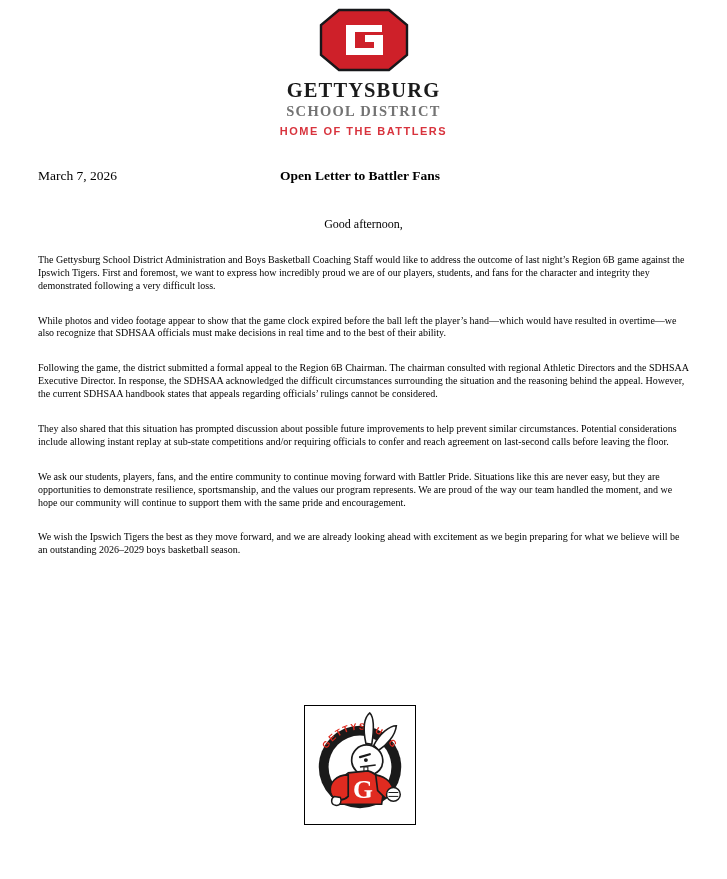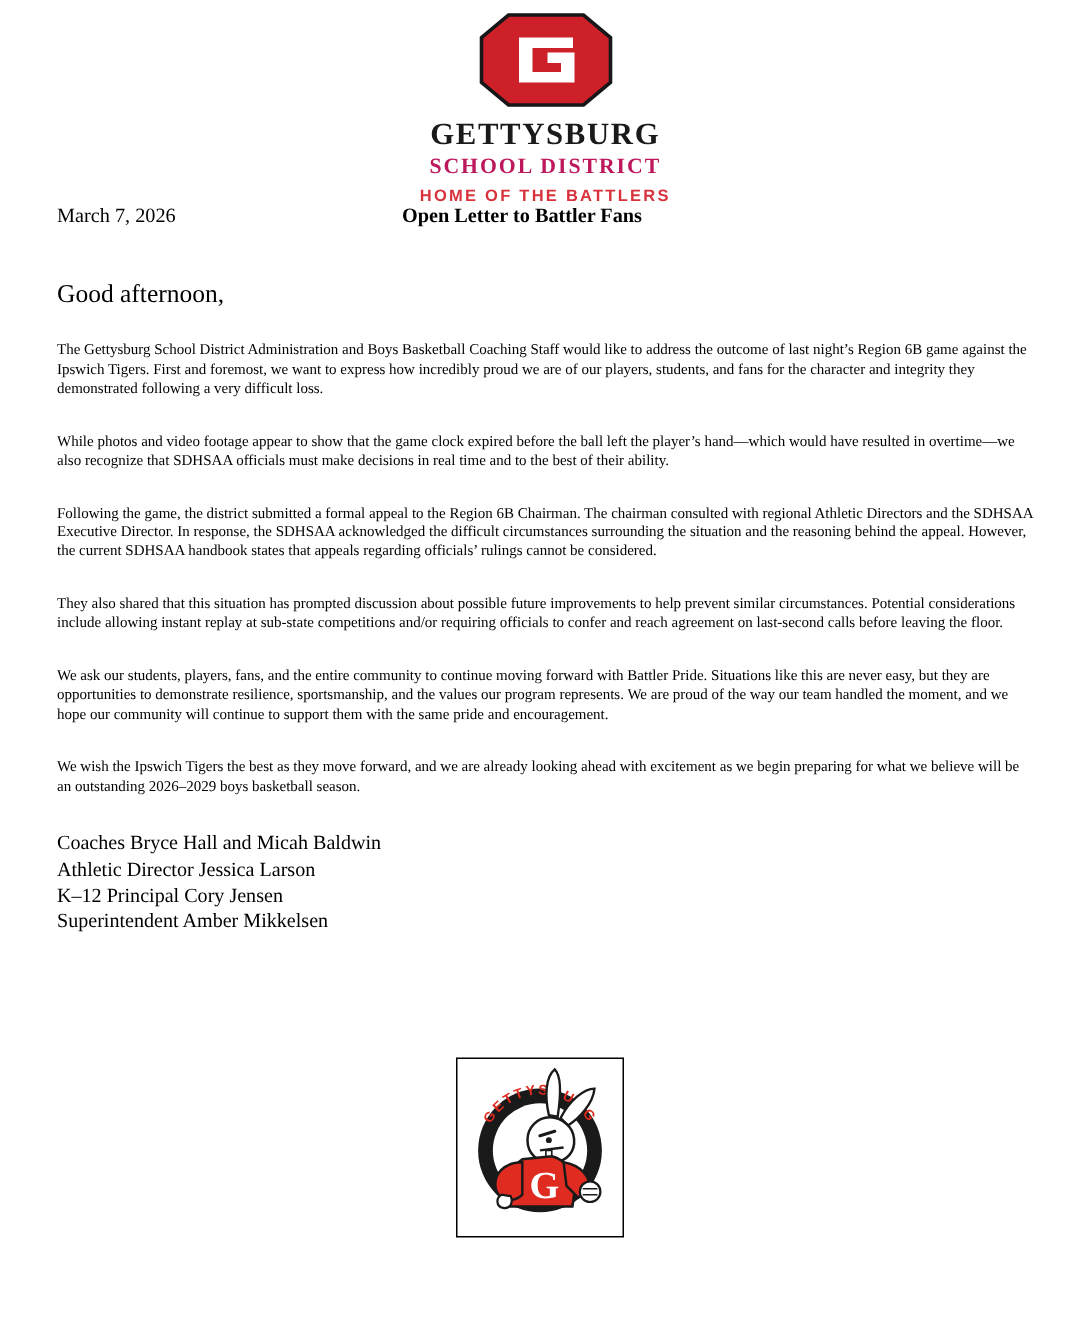--- a/index.html
+++ b/index.html
@@ -40,59 +40,61 @@
     letter-spacing: 1.1px;
     color: #1a1a1a;
     margin-top: 8px;
     line-height: 1.05;
   }
   .district-sub {
     font-family: "Liberation Serif", "DejaVu Serif", serif;
     font-weight: bold;
     font-size: 14.5px;
     letter-spacing: 1.3px;
-    color: #be185d;
+    color: #737373;
     margin-top: 2px;
     line-height: 1.05;
   }
   .district-tagline {
     font-family: "Liberation Sans", "DejaVu Sans", sans-serif;
     font-weight: bold;
     font-size: 11px;
     letter-spacing: 1.5px;
     color: #d8333d;
     margin-top: 7px;
     line-height: 1;
   }
 
   
   .letter {
     position: absolute;
     left: 38px;
-    top: 136px;
+    top: 168px;
     width: 651px;
   }
   .meta-row {
     display: flex;
     align-items: baseline;
     font-size: 13.5px;
     line-height: 1.25;
   }
   .meta-date {
     width: 230px;
     flex: 0 0 230px;
   }
   .meta-title {
     font-weight: bold;
     font-size: 13.5px;
+    margin-left: 12px;
   }
   .salutation {
-    font-size: 17px;
+    font-size: 12px;
     margin-top: 32px;
     line-height: 1.25;
+    text-align: center;
   }
   .para {
     font-size: 10px;
     line-height: 1.29;
     margin-top: 22px;
     text-align: left;
   }
   .closing-line {
     font-size: 13.4px;
     line-height: 1.29;
@@ -157,26 +159,20 @@
 
   <p class="para">The Gettysburg School District Administration and Boys Basketball Coaching Staff would like to address the outcome of last night’s Region 6B game against the Ipswich Tigers. First and foremost, we want to express how incredibly proud we are of our players, students, and fans for the character and integrity they demonstrated following a very difficult loss.</p>
   <p class="para">While photos and video footage appear to show that the game clock expired before the ball left the player’s hand—which would have resulted in overtime—we also recognize that SDHSAA officials must make decisions in real time and to the best of their ability.</p>
   <p class="para">Following the game, the district submitted a formal appeal to the Region 6B Chairman. The chairman consulted with regional Athletic Directors and the SDHSAA Executive Director. In response, the SDHSAA acknowledged the difficult circumstances surrounding the situation and the reasoning behind the appeal. However, the current SDHSAA handbook states that appeals regarding officials’ rulings cannot be considered.</p>
   <p class="para">They also shared that this situation has prompted discussion about possible future improvements to help prevent similar circumstances. Potential considerations include allowing instant replay at sub-state competitions and/or requiring officials to confer and reach agreement on last-second calls before leaving the floor.</p>
   <p class="para">We ask our students, players, fans, and the entire community to continue moving forward with Battler Pride. Situations like this are never easy, but they are opportunities to demonstrate resilience, sportsmanship, and the values our program represents. We are proud of the way our team handled the moment, and we hope our community will continue to support them with the same pride and encouragement.</p>
   <p class="para">We wish the Ipswich Tigers the best as they move forward, and we are already looking ahead with excitement as we begin preparing for what we believe will be an outstanding 2026–2029 boys basketball season.</p>
 
 
 
-  <div class="signature-block">
-    <div>Coaches Bryce Hall and Micah Baldwin</div>
-    <div>Athletic Director Jessica Larson</div>
-    <div>K–12 Principal Cory Jensen</div>
-    <div>Superintendent Amber Mikkelsen</div>
-  </div>
 </div>
 
 <div class="mascot-frame">
   <svg viewBox="0 0 112 120">
     <defs>
       <path id="arcTop" d="M 18 62 A 38 38 0 0 1 94 62" fill="none"></path>
       <path id="arcBot" d="M 20 62 A 36 36 0 0 0 92 62" fill="none"></path>
     </defs>
 
     <circle cx="56" cy="62" r="42" fill="#1a1a1a"></circle>

